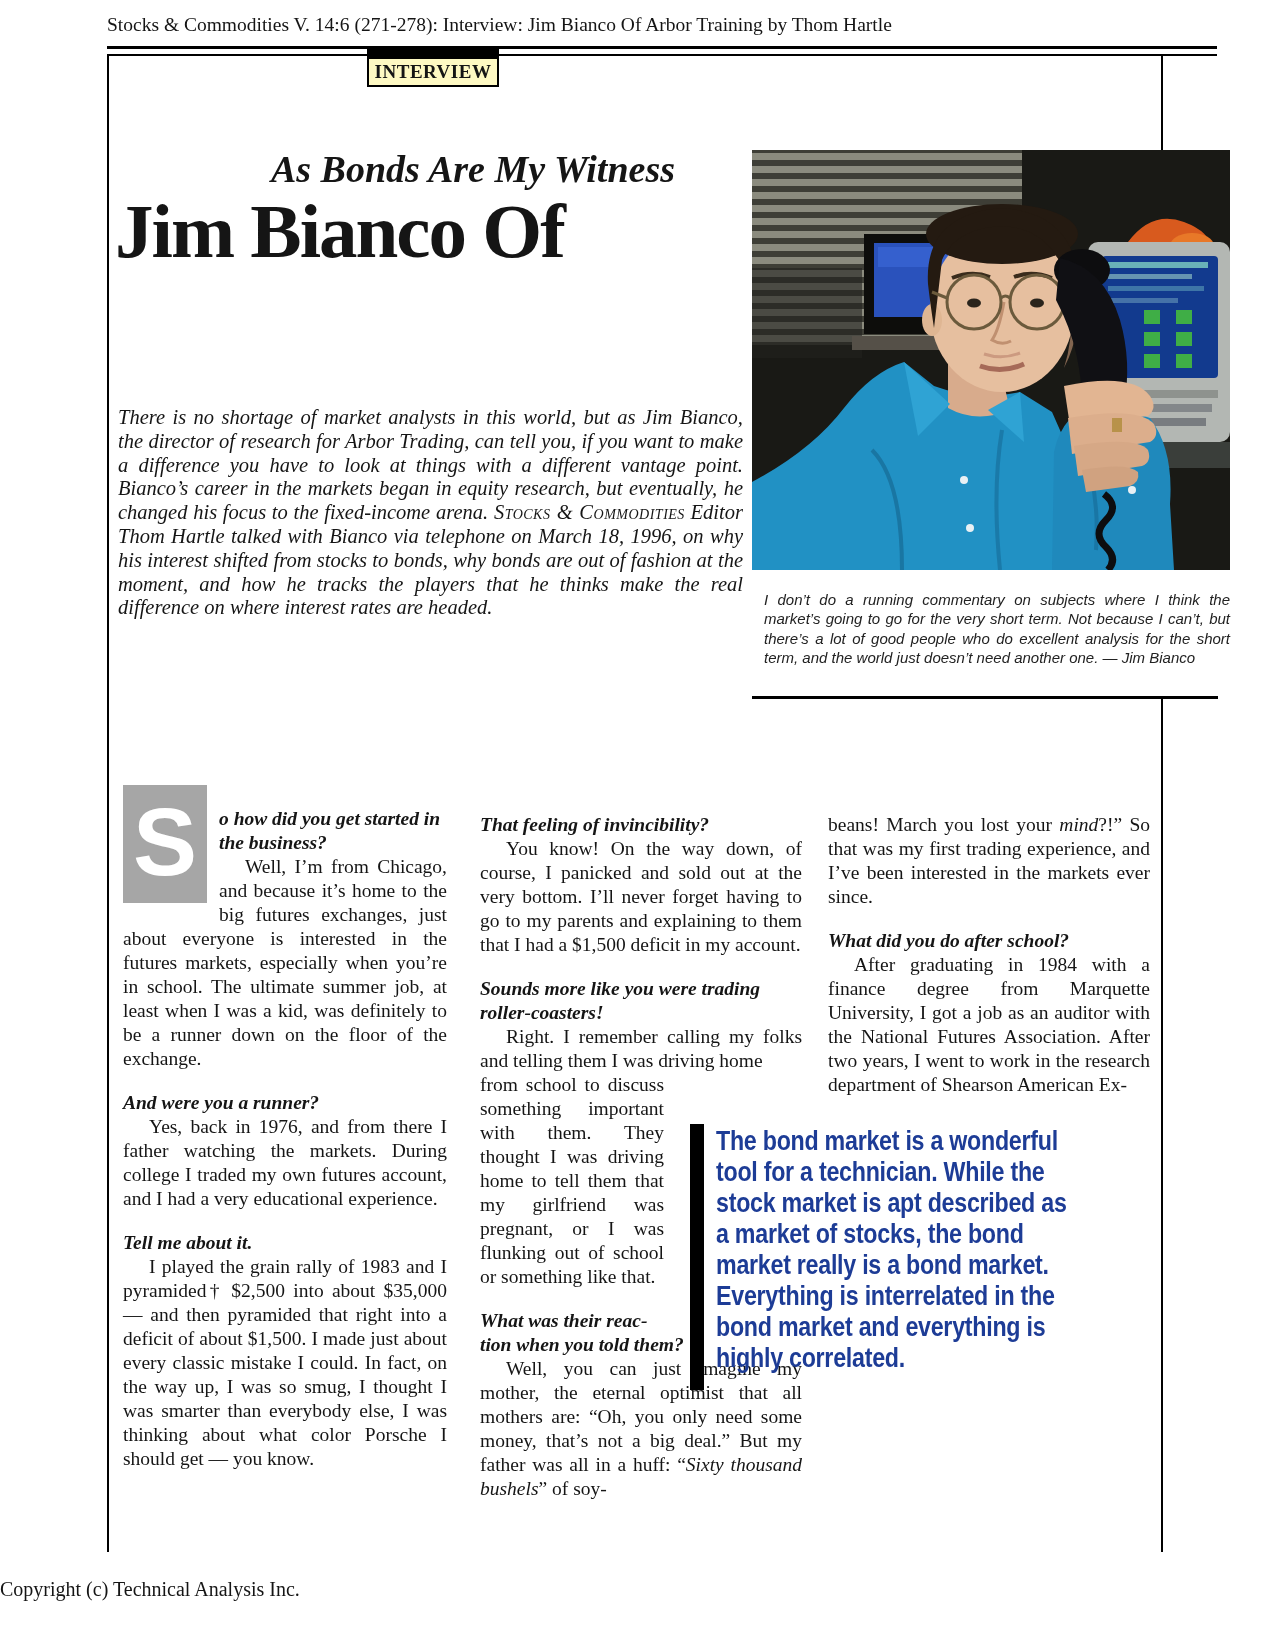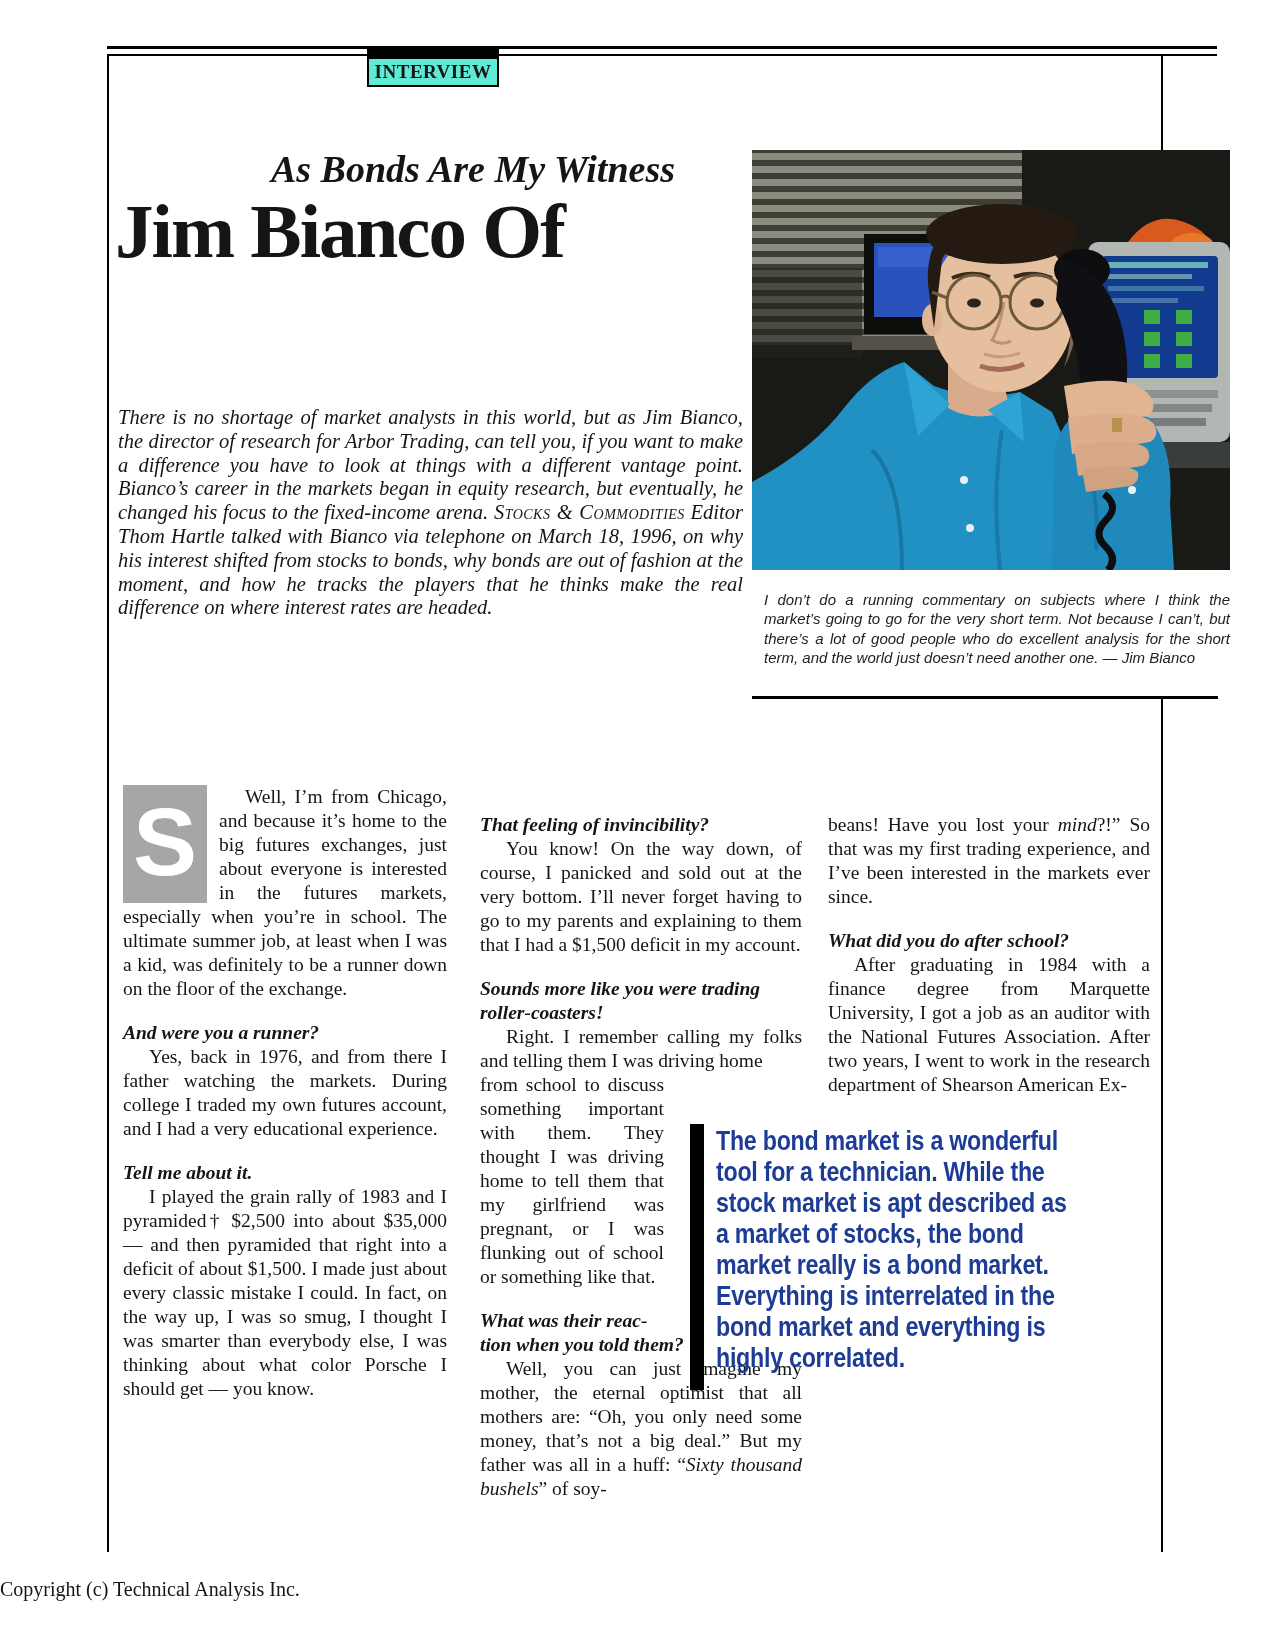--- a/index.html
+++ b/index.html
@@ -6,21 +6,21 @@
   .page{position:relative;width:1275px;height:1651px;background:#fff;overflow:hidden;
         font-family:"Liberation Serif",serif;color:#151515;}
   .abs{position:absolute;}
 
   
   #header-line{left:107px;top:14px;width:1100px;font-size:19.5px;white-space:nowrap;}
   #rule-top1{left:107px;top:46px;width:1110px;height:3px;background:#000;}
   #rule-top2{left:107px;top:54px;width:1110px;height:2px;background:#000;}
   #tab-black{left:367px;top:46px;width:132px;height:11px;background:#000;}
   #interview-box{left:367px;top:57px;width:132px;height:30px;border:2.5px solid #000;
-    box-sizing:border-box;background:#5eead4;text-align:center;
+    box-sizing:border-box;background:#fef9c3;text-align:center;
     font-weight:bold;font-size:19px;line-height:25px;letter-spacing:.5px;}
 
   
   #rule-left{left:107px;top:54px;width:2px;height:1498px;background:#000;}
   #rule-right-top{left:1161px;top:54px;width:2px;height:96px;background:#000;}
   #rule-right{left:1161px;top:698px;width:2px;height:854px;background:#000;}
   #caption-rule{left:752px;top:696px;width:466px;height:3px;background:#000;}
 
   
   #kicker{left:115px;top:147px;width:560px;text-align:right;
@@ -63,20 +63,21 @@
   #pq div{white-space:nowrap;}
 
   
   #footer{left:0;top:1578px;width:1275px;text-align:left;font-size:20px;}
 </style>
 </head>
 <body>
 
 <div class="page">
 
+  <div class="abs" id="header-line">Stocks &amp; Commodities V. 14:6 (271-278): Interview: Jim Bianco Of Arbor Training by Thom Hartle</div>
   <div class="abs" id="rule-top1"></div>
   <div class="abs" id="rule-top2"></div>
   <div class="abs" id="tab-black"></div>
   <div class="abs" id="interview-box">INTERVIEW</div>
 
   <div class="abs" id="rule-left"></div>
   <div class="abs" id="rule-right-top"></div>
   <div class="abs" id="rule-right"></div>
 
   <div class="abs" id="kicker">As Bonds Are My Witness</div>
@@ -172,20 +173,21 @@
       <rect x="360" y="268" width="10" height="14" fill="#b8924a"></rect>
     </g>
     <path d="M352 344 q16 12 2 26 q-14 14 0 27 q12 12 2 23" stroke="#0d0d0f" stroke-width="7" fill="none"></path>
   </svg>
 
   <p class="abs" id="caption">I don’t do a running commentary on subjects where I think the market’s going to go for the very short term. Not because I can’t, but there’s a lot of good people who do excellent analysis for the short term, and the world just doesn’t need another one. — Jim Bianco</p>
   <div class="abs" id="caption-rule"></div>
 
   <div class="col" id="col1">
     <div class="dropcap">S</div>
+    <p class="q first">o how did you get started in the business?</p>
     <p class="a">Well, I’m from Chicago, and because it’s home to the big futures exchanges, just about everyone is interested in the futures markets, especially when you’re in school. The ultimate summer job, at least when I was a kid, was definitely to be a runner down on the floor of the exchange.</p>
     <p class="q">And were you a runner?</p>
     <p class="a">Yes, back in 1976, and from there I father watching the markets. During college I traded my own futures account, and I had a very educational experience.</p>
     <p class="q">Tell me about it.</p>
     <p class="a">I played the grain rally of 1983 and I pyramided† $2,500 into about $35,000 — and then pyramided that right into a deficit of about $1,500. I made just about every classic mistake I could. In fact, on the way up, I was so smug, I thought I was smarter than everybody else, I was thinking about what color Porsche I should get — you know.</p>
   </div>
 
   <div class="col" id="col2">
     <p class="q first">That feeling of invincibility?</p>
     <p class="a">You know! On the way down, of course, I panicked and sold out at the very bottom. I’ll never forget having to go to my parents and explaining to them that I had a $1,500 deficit in my account.</p>
@@ -203,21 +205,21 @@
     <div>tool for a technician. While the</div>
     <div>stock market is apt described as</div>
     <div>a market of stocks, the bond</div>
     <div>market really is a bond market.</div>
     <div>Everything is interrelated in the</div>
     <div>bond market and everything is</div>
     <div>highly correlated.</div>
   </div>
 
   <div class="col" id="col3a">
-    <p class="a noind"><span>beans! Have you lost your </span><em>mind</em><span>?!” So that was my first trading experience, and I’ve been interested in the markets ever since.</span></p>
+    <p class="a noind"><span>beans! March you lost your </span><em>mind</em><span>?!” So that was my first trading experience, and I’ve been interested in the markets ever since.</span></p>
     <p class="q">What did you do after school?</p>
     <p class="a">After graduating in 1984 with a finance degree from Marquette University, I got a job as an auditor with the National Futures Association. After two years, I went to work in the research department of Shearson American Ex-</p>
   </div>
 
 
   <div class="abs" id="footer">Copyright (c) Technical Analysis Inc.</div>
 
 </div>
 
 </body></html>

